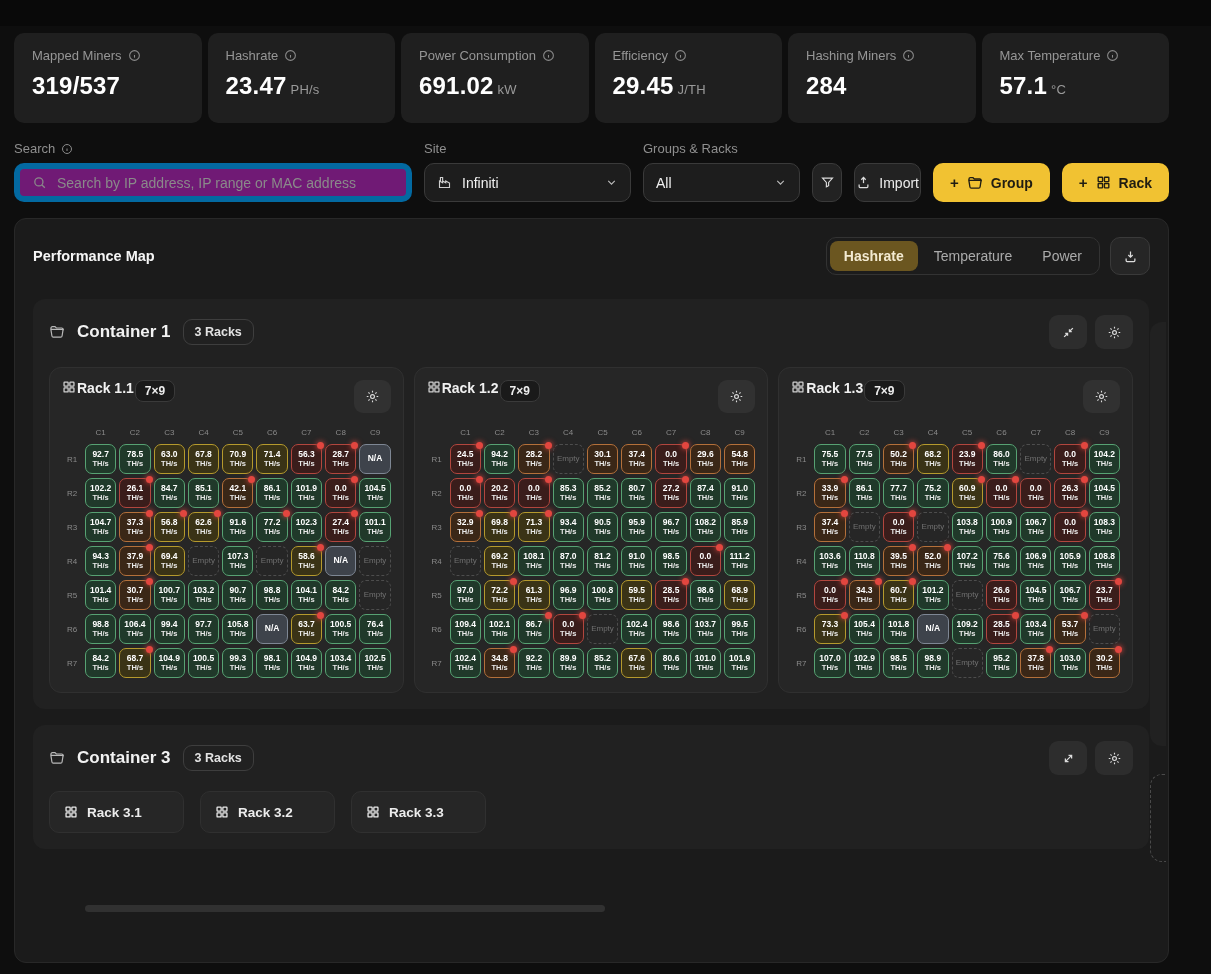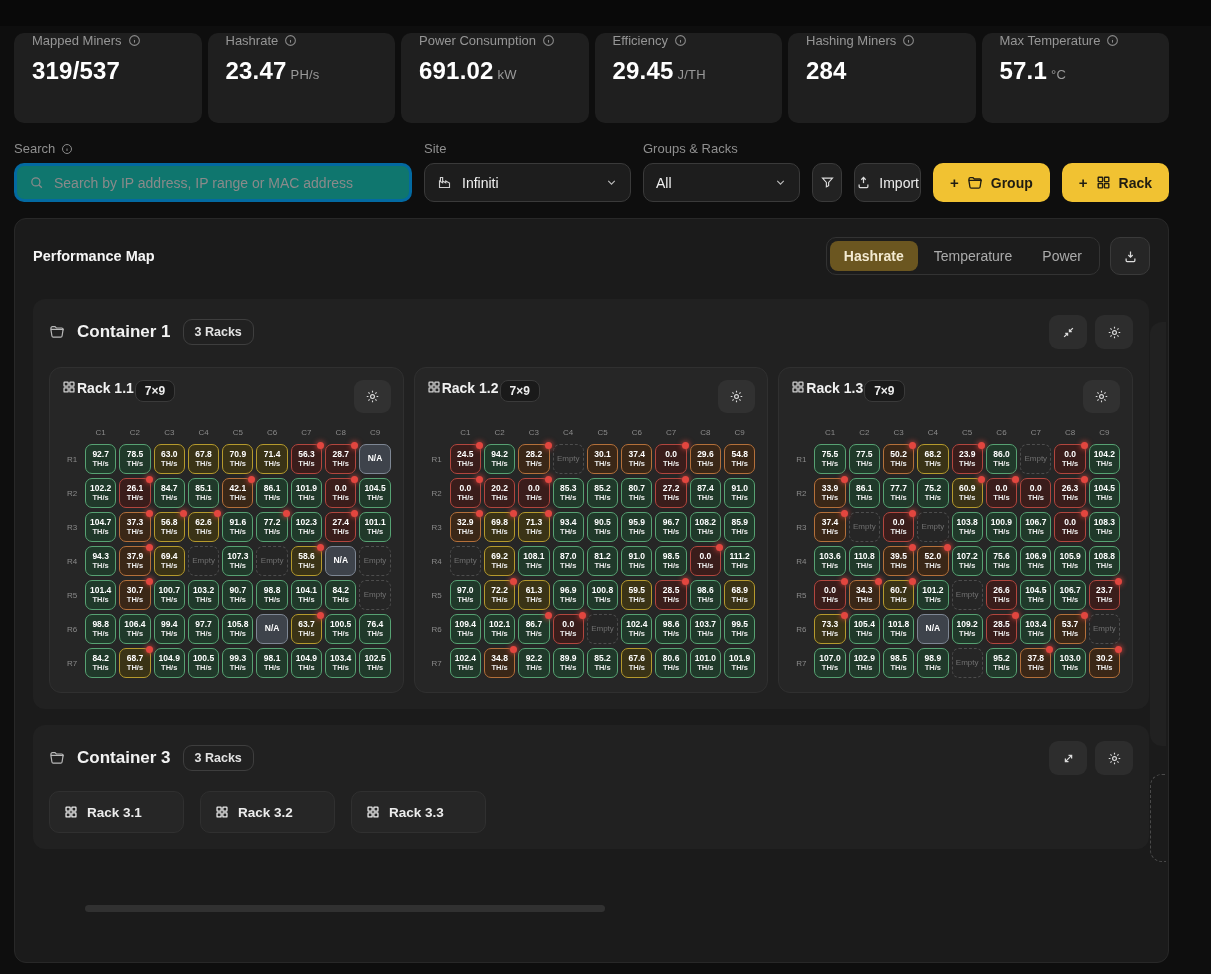--- a/index.html
+++ b/index.html
@@ -2,30 +2,30 @@
 <html><head>
 <meta charset="utf-8">
 <style>
   *{box-sizing:border-box;margin:0;padding:0;font-family:"Liberation Sans",sans-serif}
   html,body{background:#0e0e0e}
   body{width:1211px;height:974px;overflow:hidden;color:#ececec}
   .topstrip{height:26px;background:#090909}
   .page{width:1155px;margin-left:14px}
   
   .stats-row{display:flex;gap:6px;margin-top:7px}
-  .stat-card{flex:1;background:#1f1f1f;border-radius:10px;padding:0 18px;min-height:90px}
+  .stat-card{flex:1;background:#1f1f1f;border-radius:10px;padding:15px 18px;min-height:90px}
   .s-label{display:flex;align-items:center;gap:6px;color:#969696;font-size:13px}
   .s-value{margin-top:9px;font-size:24px;font-weight:bold;color:#fff;letter-spacing:.2px}
   .s-unit{font-size:13px;color:#9a9a9a;font-weight:normal;margin-left:4px}
   .ic{display:inline-flex;align-items:center;justify-content:center;line-height:0}
   
   .filter-row{display:flex;align-items:flex-end;gap:12px;margin-top:18px}
   .fgroup{display:flex;flex-direction:column;gap:7px}
   .flabel{font-size:13px;color:#8f8f8f;display:flex;align-items:center;gap:6px}
-  .search-box{width:398px;height:39px;background:#0f766e;border:3px solid #0369a1;border-radius:10px;display:flex;align-items:center;gap:10px;padding:0 12px;color:#8a8a8a}
+  .search-box{width:398px;height:39px;background:#701a75;border:6px solid #0369a1;border-radius:10px;display:flex;align-items:center;gap:10px;padding:0 12px;color:#8a8a8a}
   .search-box input{flex:1;background:transparent;border:none;outline:none;color:#e8e8e8;font-size:14px}
   .search-box input::placeholder{color:#8a8a8a}
   .select{height:39px;background:#1d1d1d;border:1px solid #3a3a3a;border-radius:10px;display:flex;align-items:center;gap:10px;padding:0 12px;font-size:14px;color:#f0f0f0;cursor:pointer}
   .select .chev{margin-left:auto;color:#bdbdbd}
   .sel-site{width:207px}
   .sel-groups{width:157px}
   .btn{height:39px;border:none;border-radius:10px;display:flex;align-items:center;gap:8px;font-size:14px;cursor:pointer}
   .btn-dark{background:#222;border:1px solid #3a3a3a;color:#ececec;padding:0 1px}
   .btn-sq{width:38px;justify-content:center;padding:0}
   .btn-yellow{background:#f1c232;color:#201d12;font-weight:600;padding:0 17px}

